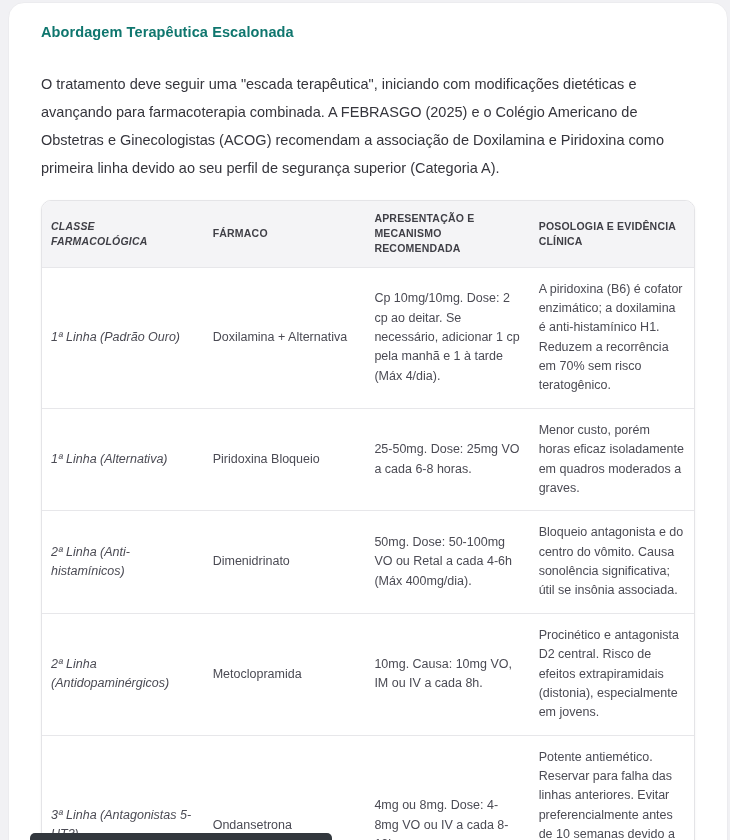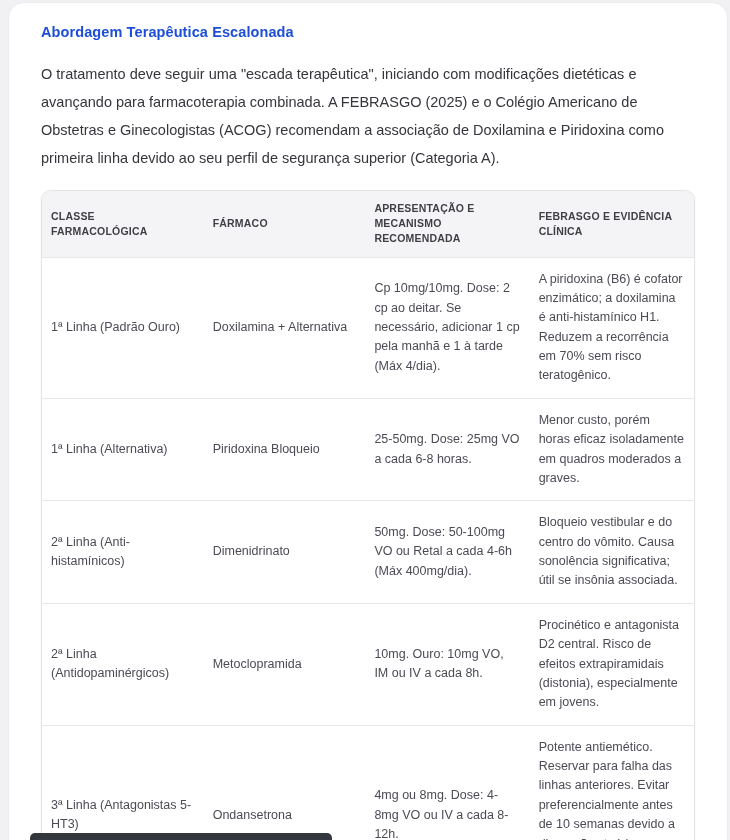--- a/index.html
+++ b/index.html
@@ -16,25 +16,25 @@
     background: #ffffff;
     border: 1px solid #ececef;
     border-radius: 16px;
   }
   .content {
     padding: 21px 32px 0 32px;
   }
   .doc-title {
     font-size: 14.5px;
     font-weight: bold;
-    color: #1d4ed8;
+    color: #0f766e;
     letter-spacing: 0.1px;
   }
   .intro {
-    margin-top: 21px;
+    margin-top: 31px;
     font-size: 14.5px;
     color: #35353c;
     line-height: 1.93;
     max-width: 664px;
   }
   .table-card {
     margin-top: 17px;
     border: 1px solid #e4e4e7;
     border-radius: 10px;
     overflow: hidden;
@@ -64,21 +64,21 @@
   }
   tbody td {
     font-size: 12.5px;
     color: #4b4b54;
     line-height: 1.55;
     padding: 12px 10px 12px 9px;
     border-top: 1px solid #e7e7ea;
     vertical-align: middle;
   }
   tbody tr:last-child td { border-bottom: 1px solid #e7e7ea; }
-  td:first-child, th:first-child { padding-left: 9px; }
+  td:first-child, th:first-child { padding-left: 9px; font-style: italic; }
   .bottom-bar {
     position: absolute;
     left: 30px; top: 833px;
     width: 302px; height: 14px;
     background: #33383e;
     border-radius: 5px;
   }
 </style>
 </head>
 <body>
@@ -96,46 +96,46 @@
           <col class="c1">
             <col class="c2">
             <col class="c3">
             <col class="c4">
         </colgroup>
         <thead>
           <tr>
               <th>CLASSE FARMACOLÓGICA</th>
               <th>FÁRMACO</th>
               <th>APRESENTAÇÃO E MECANISMO RECOMENDADA</th>
-              <th>FEBRASGO E EVIDÊNCIA CLÍNICA</th>
+              <th>POSOLOGIA E EVIDÊNCIA CLÍNICA</th>
             </tr>
         </thead>
         <tbody>
             <tr>
               <td>1ª Linha (Padrão Ouro)</td>
               <td>Doxilamina + Alternativa</td>
               <td>Cp 10mg/10mg. Dose: 2 cp ao deitar. Se necessário, adicionar 1 cp pela manhã e 1 à tarde (Máx 4/dia).</td>
               <td>A piridoxina (B6) é cofator enzimático; a doxilamina é anti-histamínico H1. Reduzem a recorrência em 70% sem risco teratogênico.</td>
             </tr>
             <tr>
               <td>1ª Linha (Alternativa)</td>
               <td>Piridoxina Bloqueio</td>
               <td>25-50mg. Dose: 25mg VO a cada 6-8 horas.</td>
               <td>Menor custo, porém horas eficaz isoladamente em quadros moderados a graves.</td>
             </tr>
             <tr>
               <td>2ª Linha (Anti-histamínicos)</td>
               <td>Dimenidrinato</td>
               <td>50mg. Dose: 50-100mg VO ou Retal a cada 4-6h (Máx 400mg/dia).</td>
-              <td>Bloqueio vestibular e do centro do vômito. Causa sonolência significativa; útil se insônia associada.</td>
+              <td>Bloqueio antagonista e do centro do vômito. Causa sonolência significativa; útil se insônia associada.</td>
             </tr>
             <tr>
               <td>2ª Linha (Antidopaminérgicos)</td>
               <td>Metoclopramida</td>
-              <td>10mg. Ouro: 10mg VO, IM ou IV a cada 8h.</td>
+              <td>10mg. Causa: 10mg VO, IM ou IV a cada 8h.</td>
               <td>Procinético e antagonista D2 central. Risco de efeitos extrapiramidais (distonia), especialmente em jovens.</td>
             </tr>
             <tr>
               <td>3ª Linha (Antagonistas 5-HT3)</td>
               <td>Ondansetrona</td>
               <td>4mg ou 8mg. Dose: 4-8mg VO ou IV a cada 8-12h.</td>
               <td>Potente antiemético. Reservar para falha das linhas anteriores. Evitar preferencialmente antes de 10 semanas devido a discussões teóricas (baixo risco absoluto) de fendas orais.</td>
             </tr>
           </tbody>
       </table>

